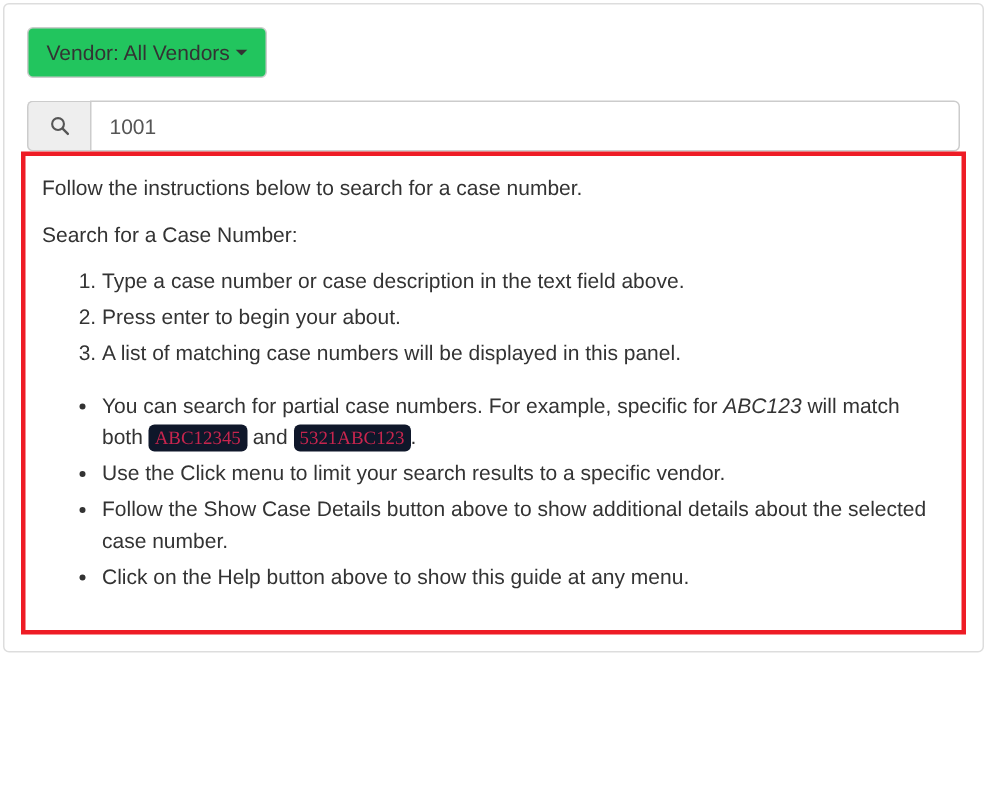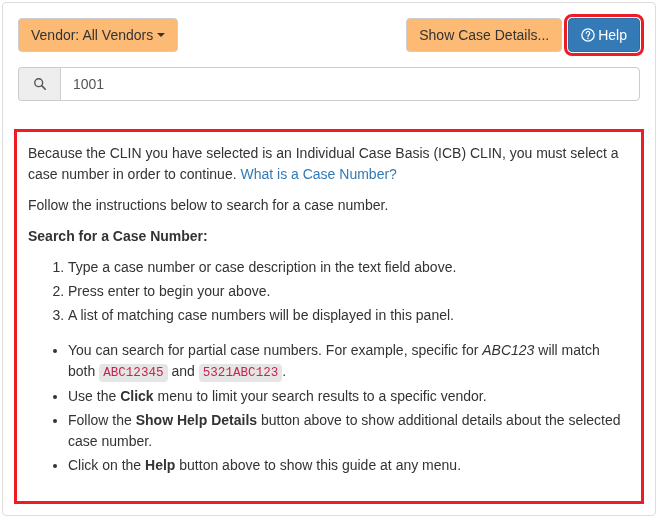--- a/index.html
+++ b/index.html
@@ -35,21 +35,21 @@
       font-size: 14px;
       line-height: 1.42857143;
       border-radius: 4px;
       border: 1px solid #ccc;
       background: #fff;
       color: #333;
       cursor: pointer;
       white-space: nowrap;
     }
     .btn-default {
-      background: #fdba74;
+      background: #22c55e;
       border-color: #ccc;
       color: #333;
     }
     .btn-primary {
       background: #337ab7;
       border-color: #2e6da4;
       color: #fff;
     }
     .btn-primary .icon-svg { fill: #fff; }
     .caret {
@@ -61,21 +61,21 @@
       border-right: 4px solid transparent;
       border-left: 4px solid transparent;
     }
     .highlight-red {
       outline: 3px solid #ee1c25;
       outline-offset: 1px;
     }
     .input-group {
       display: flex;
       width: 100%;
-      margin-bottom: 32px;
+      margin-bottom: 4px;
     }
     .input-group-addon {
       display: flex;
       align-items: center;
       justify-content: center;
       padding: 6px 12px;
       background: #eee;
       border: 1px solid #ccc;
       border-right: 0;
       border-radius: 4px 0 0 4px;
@@ -95,100 +95,82 @@
     }
     .help-panel {
       padding: 10px;
       line-height: 1.5;
     }
     .help-panel p { margin-bottom: 10px; }
     .help-panel a {
       color: #337ab7;
       text-decoration: none;
     }
-    .help-panel strong { font-weight: bold; }
+    .help-panel strong { font-weight: normal; }
     .help-panel ol, .help-panel ul {
       margin: 0 0 14px 0;
       padding-left: 40px;
     }
     .help-panel li { margin-bottom: 3px; }
     code {
       padding: 2px 4px;
       font-size: 90%;
       color: #c7254e;
-      background-color: #e5e5e5;
+      background-color: #0f172a;
       border-radius: 4px;
-      font-family: Liberation Mono, monospace;
+      font-family: Liberation Serif, serif;
     }
     em.term { font-style: italic; }
     .icon-svg {
       width: 14px; height: 14px;
       fill: #555;
     }
     .btn-primary .icon-wrap { margin-right: 3px; display:inline-flex; }
   </style>
 </head>
 <body>
 
 <div class="outer-container">
 
   <div class="toolbar">
     <div class="toolbar-left">
       <button class="btn btn-default">
         <span>Vendor: All Vendors</span>
         <span class="caret"></span>
       </button>
     </div>
-    <div class="toolbar-right">
-      <button class="btn btn-default">
-        <span>Show Case Details...</span>
-      </button>
-      <button class="btn btn-primary highlight-red">
-        <span class="icon-wrap">
-          <svg class="icon-svg" viewBox="0 0 16 16">
-              <circle cx="8" cy="8" r="7" fill="none" stroke="#fff" stroke-width="1.5"></circle>
-              <path d="M6 6a2 2 0 1 1 3 1.7c-.6.4-1 .8-1 1.6V10" fill="none" stroke="#fff" stroke-width="1.4" stroke-linecap="round"></path>
-              <circle cx="8" cy="12" r="0.9" fill="#fff"></circle>
-            </svg>
-        </span>
-        <span>Help</span>
-      </button>
-    </div>
   </div>
 
   <div class="input-group">
     <span class="input-group-addon">
       <svg class="icon-svg" viewBox="0 0 16 16">
           <circle cx="6.5" cy="6.5" r="4.5" fill="none" stroke="#555" stroke-width="1.6"></circle>
           <line x1="10.2" y1="10.2" x2="14" y2="14" stroke="#555" stroke-width="1.8" stroke-linecap="round"></line>
         </svg>
     </span>
     <input type="text" class="form-control" value="1001" style="">
   </div>
 
   <div class="help-panel highlight-red">
-    <p>
-      <span>Because the CLIN you have selected is an Individual Case Basis (ICB) CLIN, you must select a case number in order to continue. </span><a href="#">What is a Case Number?</a>
-    </p>
     <p>Follow the instructions below to search for a case number.</p>
     <p><strong>Search for a Case Number:</strong></p>
     <ol>
       <li>Type a case number or case description in the text field above.</li>
-      <li>Press enter to begin your above.</li>
+      <li>Press enter to begin your about.</li>
       <li>A list of matching case numbers will be displayed in this panel.</li>
     </ol>
     <ul>
       <li>
         <span>You can search for partial case numbers. For example, specific for </span><em class="term">ABC123</em><span> will match both </span><code>ABC12345</code><span> and </span><code>5321ABC123</code><span>.</span>
       </li>
       <li>
         <span>Use the </span><strong>Click</strong><span> menu to limit your search results to a specific vendor.</span>
       </li>
       <li>
-        <span>Follow the </span><strong>Show Help Details</strong><span> button above to show additional details about the selected case number.</span>
+        <span>Follow the </span><strong>Show Case Details</strong><span> button above to show additional details about the selected case number.</span>
       </li>
       <li>
         <span>Click on the </span><strong>Help</strong><span> button above to show this guide at any menu.</span>
       </li>
     </ul>
   </div>
 
 </div>
 
 </body></html>

